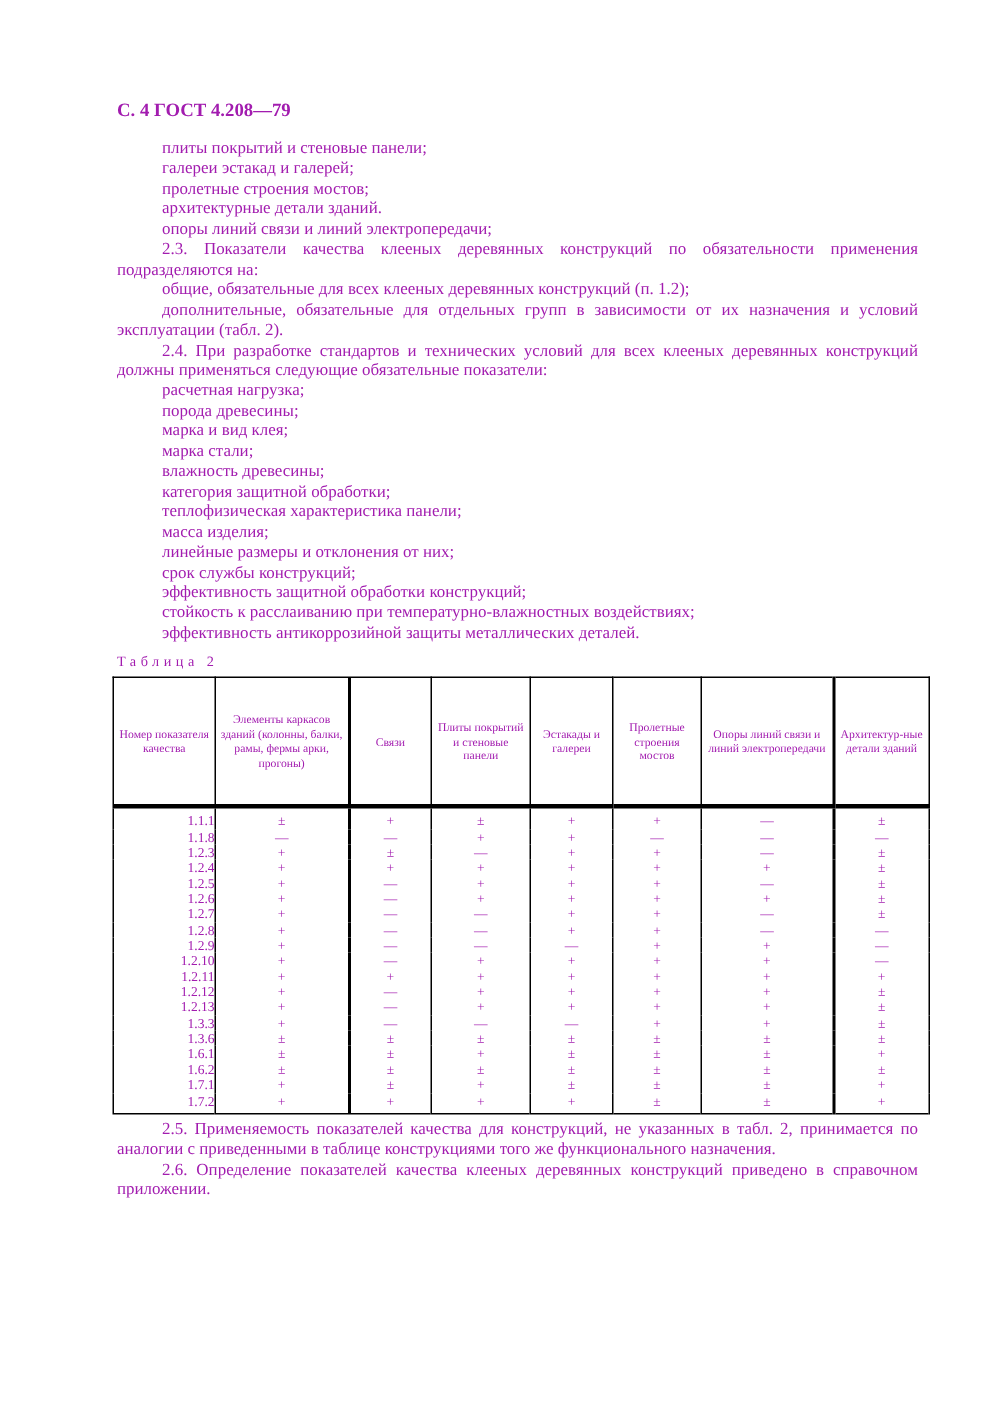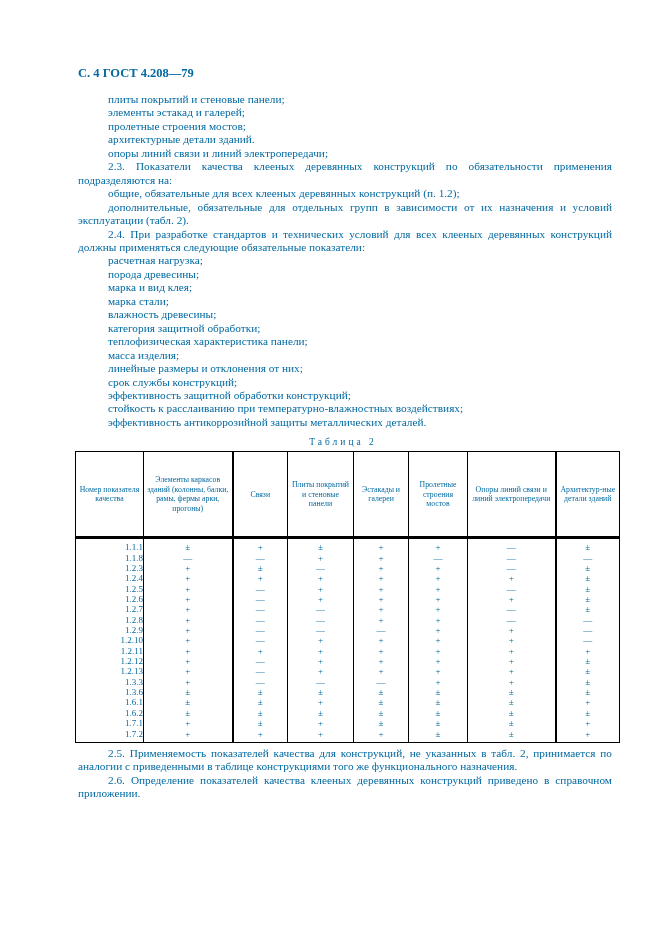--- a/index.html
+++ b/index.html
@@ -1,28 +1,28 @@
 <!DOCTYPE html>
 <html lang="ru"><head>
 <meta charset="utf-8">
 <style>
   html,body { margin:0; padding:0; background:#ffffff; }
   .page {
     position:relative; width:661px; height:936px; box-sizing:border-box;
-    background:#ffffff; color:#0369a1; overflow:hidden;
+    background:#ffffff; color:#a21caf; overflow:hidden;
     padding:66px 49px 0 78px;
     font-family:"Liberation Serif", serif;
   }
   .page-header { font-weight:bold; font-size:12.5px; line-height:14px; margin:0 0 13px 0; }
   .body-line {
     margin:0; font-size:11.3px; line-height:13.45px;
     text-align:justify; text-indent:30px;
   }
   .table-caption {
-    text-align:center; font-size:9.5px; letter-spacing:3px;
+    text-align:left; font-size:9.5px; letter-spacing:3px;
     margin-top:8px; margin-bottom:4px; padding-right:4px;
   }
   .gost-table {
     border-collapse:collapse; table-layout:fixed; width:544px; margin-left:-3px;
     border:1.5px solid #000;
   }
   .gost-table th {
     border:1px solid #000; border-bottom:3px solid #000;
     font-weight:normal; font-size:7.8px; line-height:9.6px;
     text-align:center; vertical-align:middle; padding:2px 2px;
@@ -48,21 +48,21 @@
 </style>
 </head>
 <body>
 
 <div class="page">
 
   <div class="page-header">С. 4 ГОСТ 4.208—79</div>
 
   <div class="intro">
       <p class="body-line">плиты покрытий и стеновые панели;</p>
-      <p class="body-line">элементы эстакад и галерей;</p>
+      <p class="body-line">галереи эстакад и галерей;</p>
       <p class="body-line">пролетные строения мостов;</p>
       <p class="body-line">архитектурные детали зданий.</p>
       <p class="body-line">опоры линий связи и линий электропередачи;</p>
       <p class="body-line">2.3. Показатели качества клееных деревянных конструкций по обязательности применения подразделяются на:</p>
       <p class="body-line">общие, обязательные для всех клееных деревянных конструкций (п. 1.2);</p>
       <p class="body-line">дополнительные, обязательные для отдельных групп в зависимости от их назначения и условий эксплуатации (табл. 2).</p>
       <p class="body-line">2.4. При разработке стандартов и технических условий для всех клееных деревянных конструкций должны применяться следующие обязательные показатели:</p>
       <p class="body-line">расчетная нагрузка;</p>
       <p class="body-line">порода древесины;</p>
       <p class="body-line">марка и вид клея;</p>

